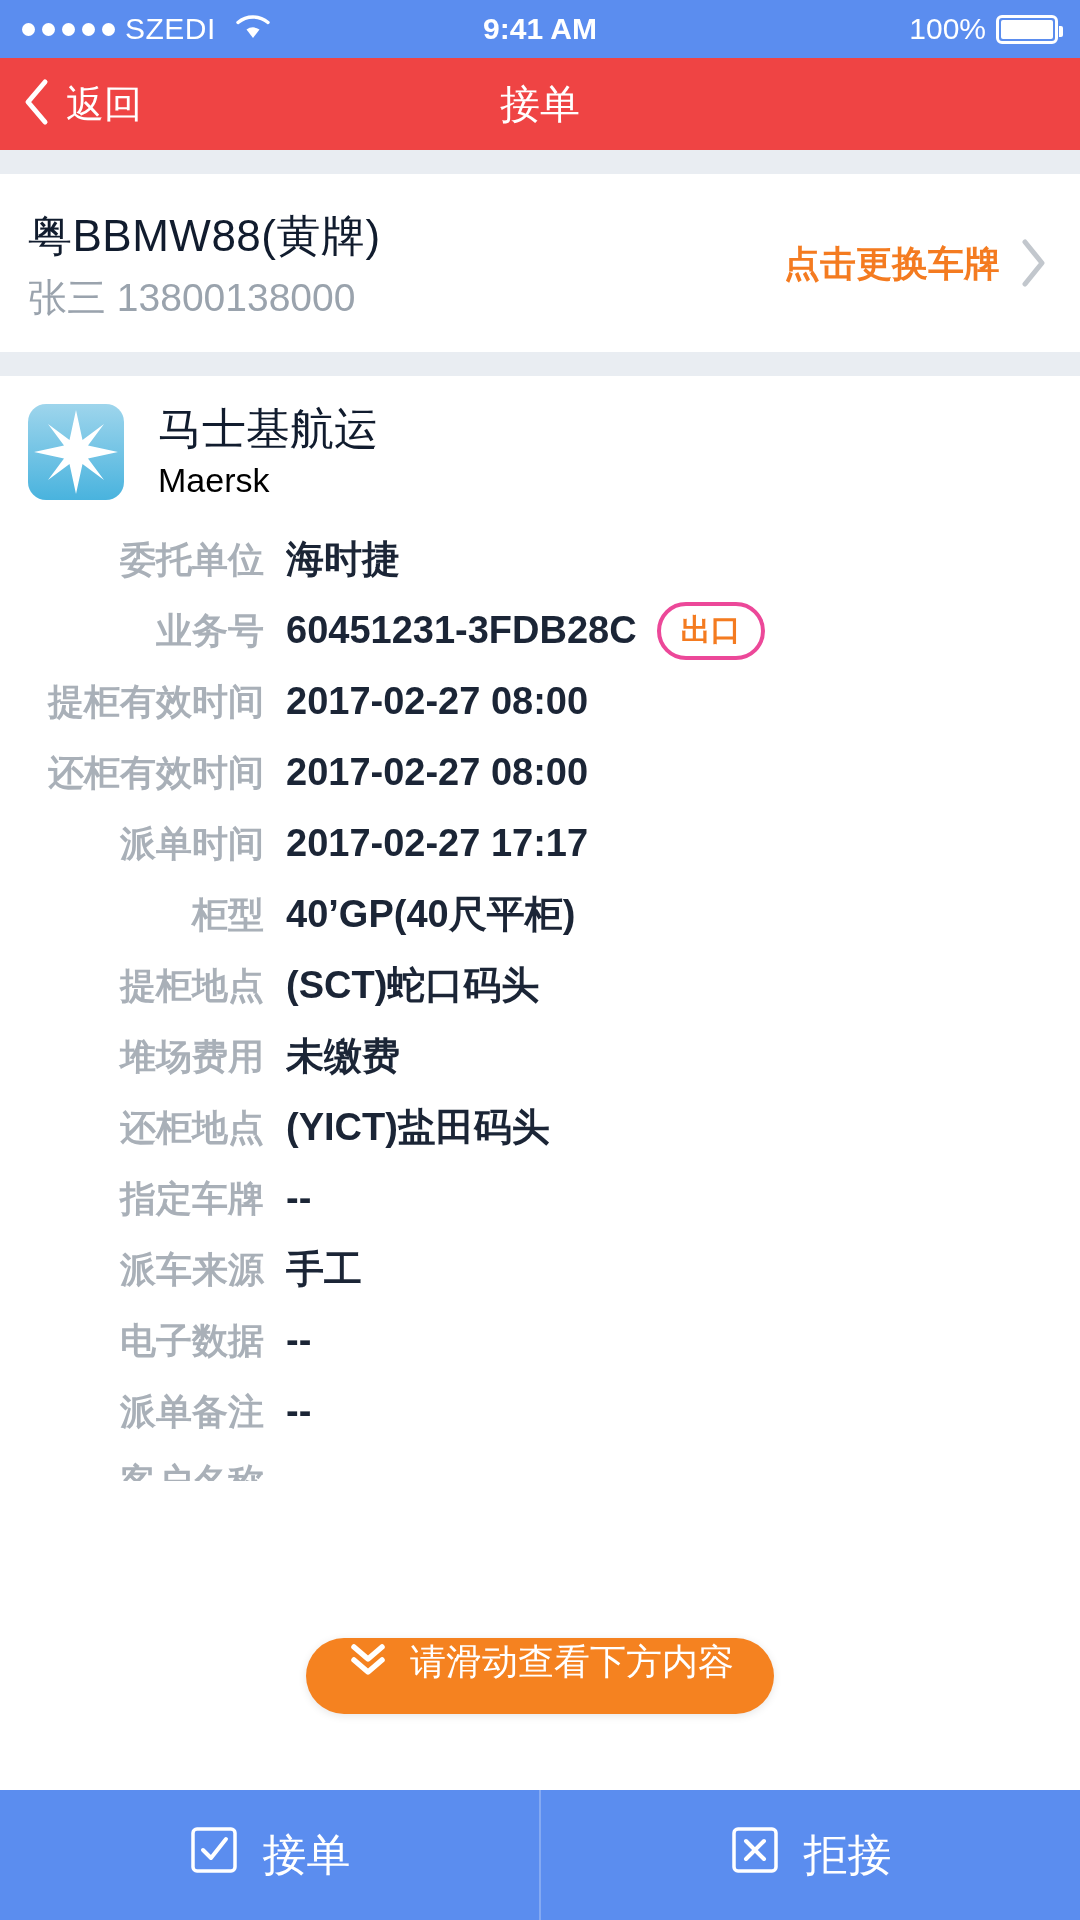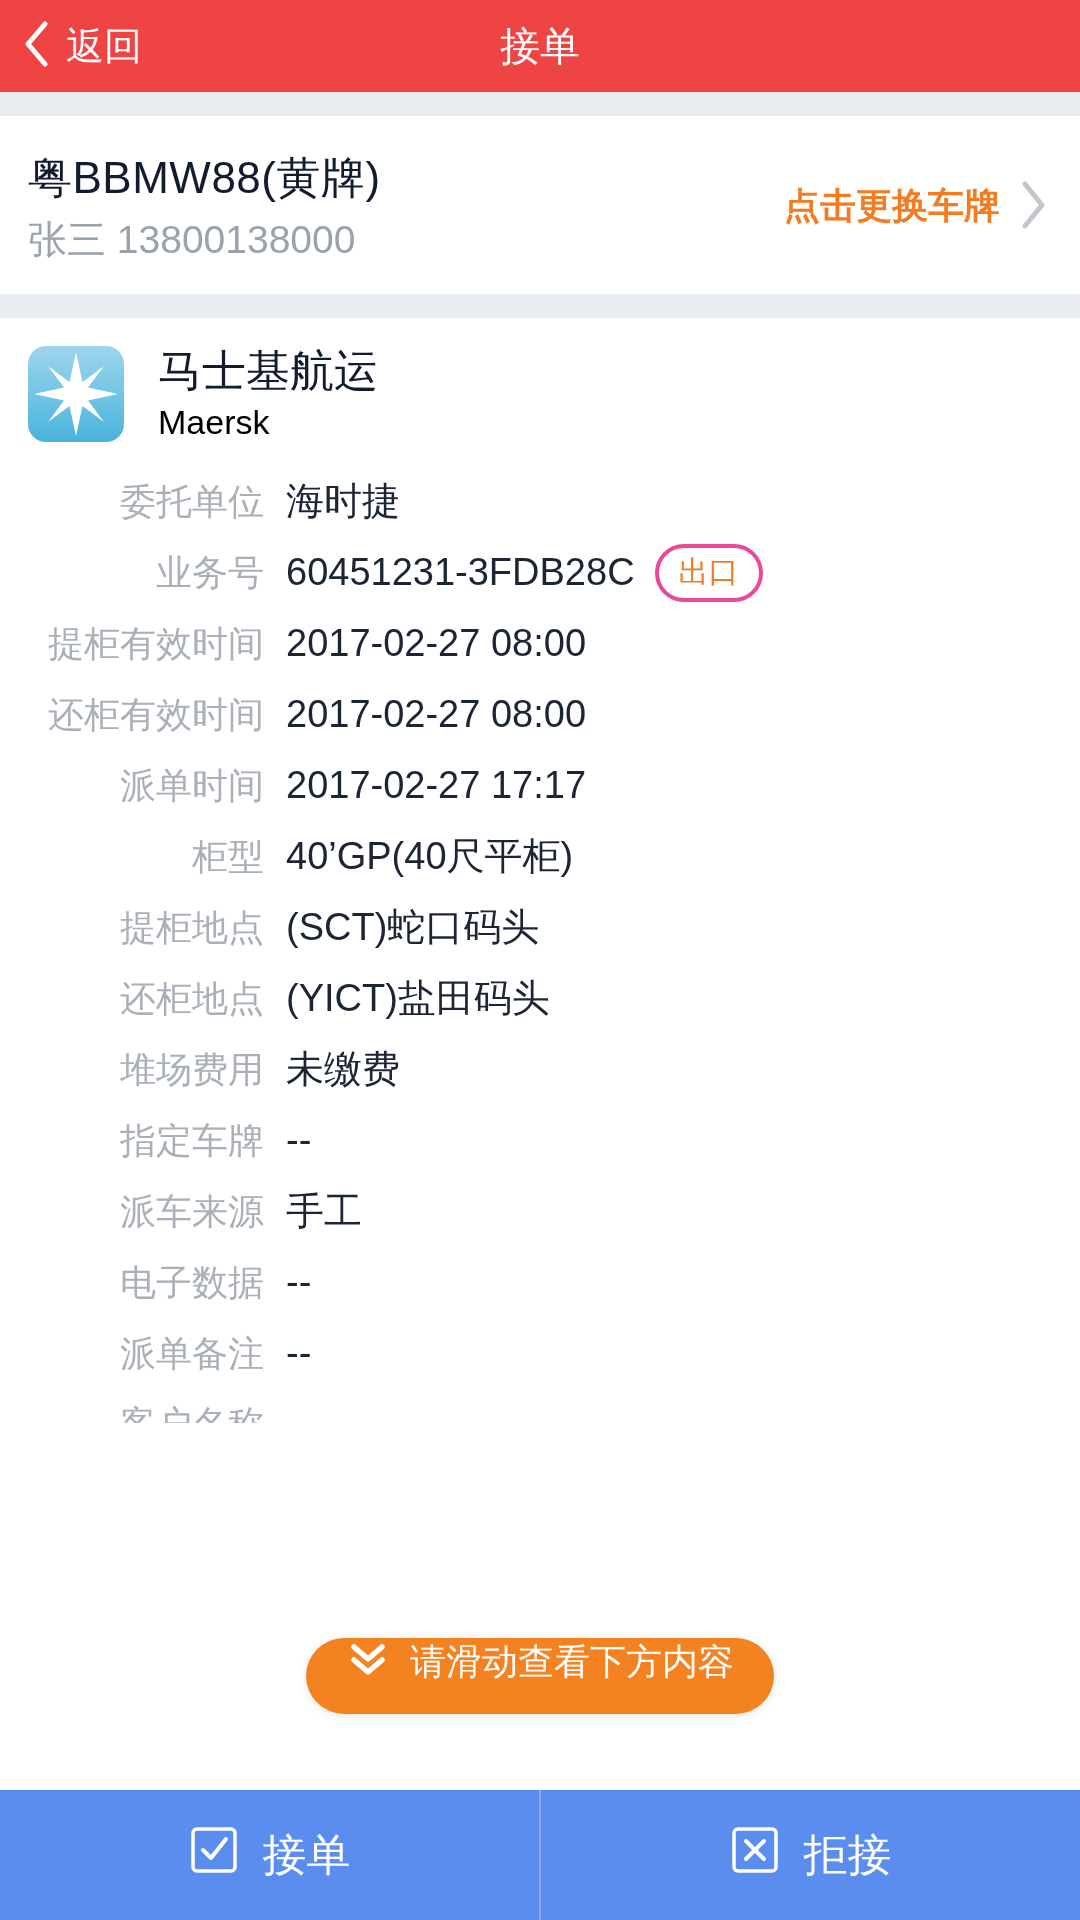--- a/index.html
+++ b/index.html
@@ -72,21 +72,21 @@
     width:96px;height:96px;border-radius:18px;
     background:linear-gradient(180deg,#9ed5ec 0%,#49b3de 100%);
     position:relative;flex:none;overflow:hidden;
   }
   .logo svg{position:absolute;left:0;top:0;}
   .carrier-names{margin-left:34px;}
   .carrier-cn{font-size:44px;color:#111c2e;line-height:1.15;}
   .carrier-en{font-size:34px;color:#000000;margin-top:6px;line-height:1.15;}
 
   
-  .fields{padding:14px 8px 0 0;}
+  .fields{padding:14px 8px 0 0;font-weight:bold;}
   .frow{
     display:flex;align-items:baseline;
     min-height:70px;padding:0 28px;box-sizing:border-box;
   }
   .flabel{
     width:236px;text-align:right;flex:none;
     font-size:36px;color:#a9b0b8;line-height:70px;
   }
   .fvalue{
     margin-left:22px;font-size:38px;color:#1b2536;line-height:70px;
@@ -124,20 +124,45 @@
     font-size:44px;
   }
   .act + .act{border-left:2px solid #84a9f2;}
   .act-icon{display:block;}
 </style>
 </head>
 <body>
 
 <div class="screen">
 
+  <div class="statusbar">
+    <div class="sb-left">
+      <span class="dots">
+        <i></i>
+          <i></i>
+          <i></i>
+          <i></i>
+          <i></i>
+      </span>
+      <span class="carrier">SZEDI</span>
+      <span class="wifi">
+        <svg width="38" height="28" viewBox="0 0 38 28">
+          <path d="M19 25 L12.5 16.5 A11 11 0 0 1 25.5 16.5 Z" fill="#fff"></path>
+          <path d="M4 9.5 A23 23 0 0 1 34 9.5" stroke="#fff" stroke-width="3.4" fill="none" stroke-linecap="round"></path>
+        </svg>
+      </span>
+    </div>
+    <div class="sb-time">9:41 AM</div>
+    <div class="sb-right">
+      <span class="batt-pct">100%</span>
+      <span class="batt">
+          <i></i>
+        </span>
+    </div>
+  </div>
 
   <div class="navbar">
     <div class="nav-back">
       <span class="chev-back">
         <svg width="30" height="50" viewBox="0 0 30 50">
           <polyline points="23,5 6,25 23,45" stroke="#fff" stroke-width="5" fill="none" stroke-linecap="round" stroke-linejoin="round"></polyline>
         </svg>
       </span>
       <span class="nav-back-label">返回</span>
     </div>
@@ -200,26 +225,26 @@
         </div>
         <div class="frow">
           <div class="flabel">柜型</div>
           <div class="fvalue"><span>40’GP(40尺平柜)</span></div>
         </div>
         <div class="frow">
           <div class="flabel">提柜地点</div>
           <div class="fvalue"><span>(SCT)蛇口码头</span></div>
         </div>
         <div class="frow">
+          <div class="flabel">堆场费用</div>
+          <div class="fvalue"><span>未缴费</span></div>
+        </div>
+        <div class="frow">
           <div class="flabel">还柜地点</div>
           <div class="fvalue"><span>(YICT)盐田码头</span></div>
-        </div>
-        <div class="frow">
-          <div class="flabel">堆场费用</div>
-          <div class="fvalue"><span>未缴费</span></div>
         </div>
         <div class="frow">
           <div class="flabel">指定车牌</div>
           <div class="fvalue"><span>--</span></div>
         </div>
         <div class="frow">
           <div class="flabel">派车来源</div>
           <div class="fvalue"><span>手工</span></div>
         </div>
         <div class="frow">

